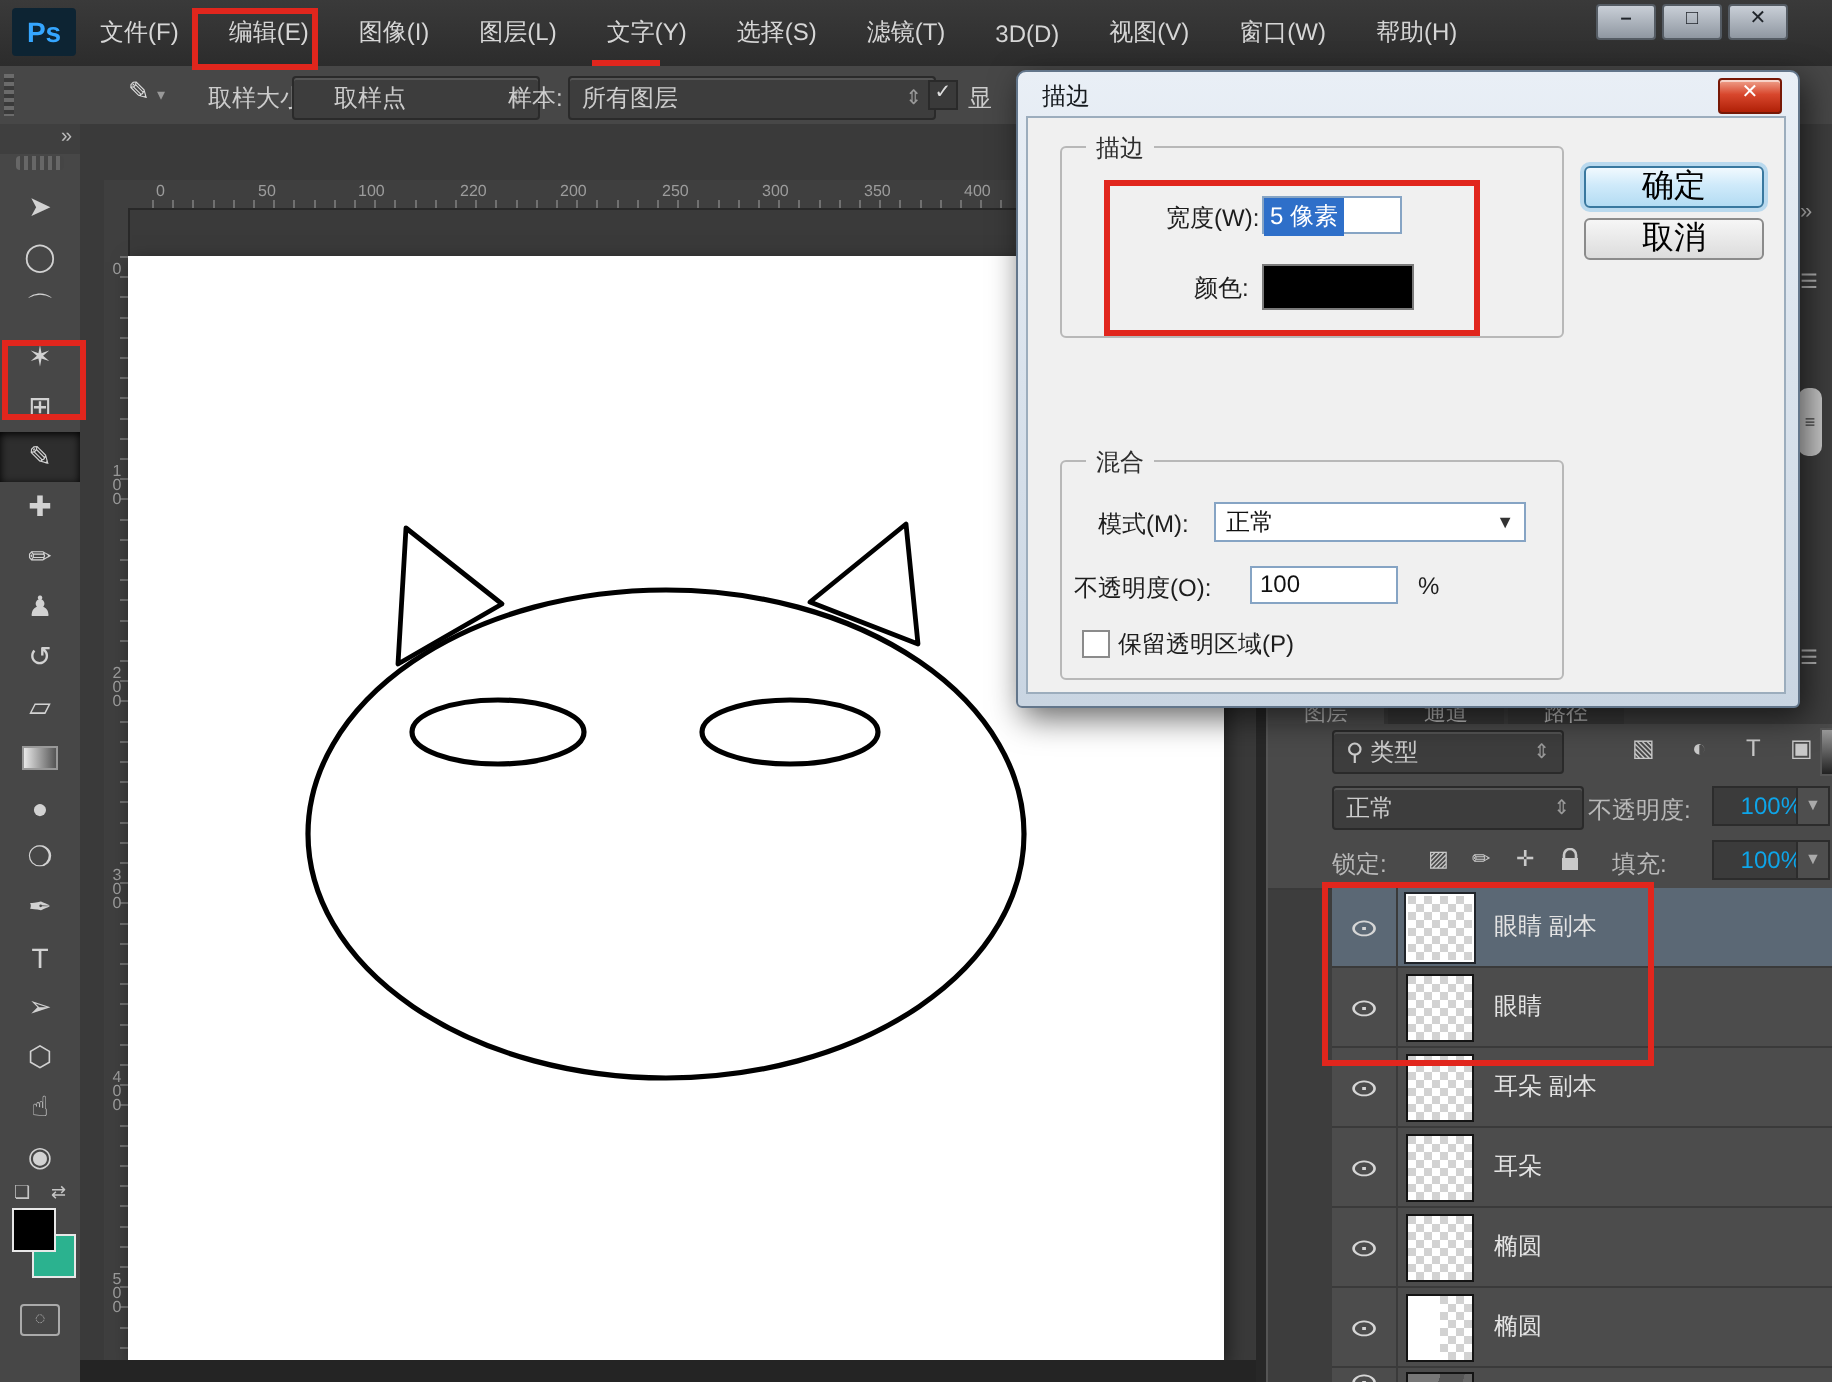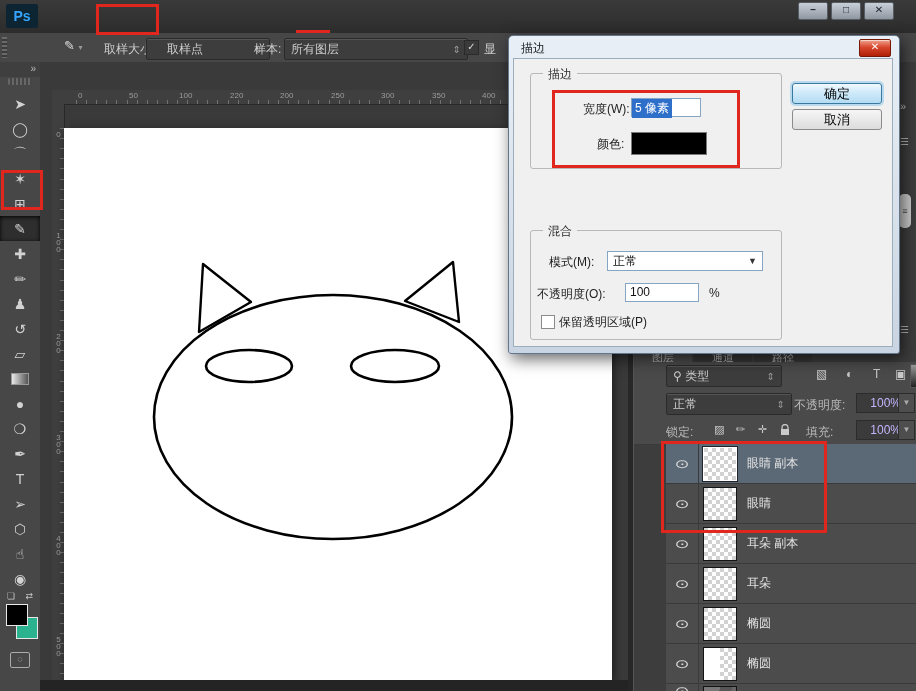--- a/index.html
+++ b/index.html
@@ -80,21 +80,21 @@
   .ptab.active{background:#4c4c4c;}
   .prow{left:6px;width:282px;background:#4a4a4a;border-bottom:1px solid #3a3a3a;}
   #filterrow{top:300px;height:27px;}
   #blendrow{top:327px;height:28px;}
   #lockrow{top:355px;height:27px;}
   #combo-filter{left:32px;top:3px;width:102px;height:20px;}
   .picon{position:absolute;top:5px;color:#c9c9c9;font-size:12px;}
   #filter-gradbtn{left:276px;top:2px;width:10px;height:22px;background:linear-gradient(#999,#222);border:1px solid #555;}
   #combo-blend{left:32px;top:4px;width:112px;height:20px;}
   .plabel{position:absolute;color:#b9b9b9;}
-  .valbox{position:absolute;width:40px;height:18px;background:#3b3b3b;border:1px solid #2c2c2c;color:#c4b5fd;
+  .valbox{position:absolute;width:40px;height:18px;background:#3b3b3b;border:1px solid #2c2c2c;color:#0ea5e9;
           text-align:right;padding:0 4px;line-height:18px;}
   .valarr{position:absolute;width:15px;height:18px;background:#4e4e4e;border:1px solid #2c2c2c;color:#aaa;
           font-size:8px;text-align:center;line-height:18px;}
   .lockicon{position:absolute;top:6px;color:#c9c9c9;font-size:11px;}
   #layerrows{left:38px;top:382px;width:250px;}
   .lrow{height:39px;background:#4c4c4c;border-bottom:1px solid #3a3a3a;display:flex;align-items:center;position:relative;}
   .lrow.sel{background:#5b6875;}
   .eyecell{width:32px;height:100%;border-right:1px solid #3a3a3a;display:flex;align-items:center;justify-content:center;}
   .eye{color:#d6d6d6;font-size:12px;transform:scaleX(1.5);}
   .thumb{width:34px;height:34px;margin-left:4px;border:1px solid #141414;box-sizing:border-box;
@@ -119,21 +119,21 @@
   #dlg-content{left:4px;top:22px;width:380px;height:289px;background:#f0f0f0;border:1px solid #9cadbd;box-sizing:border-box;}
   .grp{position:absolute;border:1px solid #b8b8b8;border-radius:3px;}
   .leg{position:absolute;top:-8px;left:12px;background:#f0f0f0;padding:0 5px;font-size:12px;color:#2d2d2d;}
   #grp-stroke{left:16px;top:14px;width:250px;height:94px;}
   #lab-width{left:52px;top:27px;color:#1d1d1d;}
   #inp-width{left:100px;top:24px;width:70px;height:19px;background:#fff;border:1px solid #86a4c4;box-sizing:border-box;}
   #inp-width span{display:inline-block;background:#2e6fc9;color:#fff;padding:1px 3px;font-size:12px;}
   #lab-color{left:66px;top:62px;color:#1d1d1d;}
   #swatch-color{left:100px;top:58px;width:74px;height:21px;border:1px solid #7a7a7a;}
   #dlg-redbox{left:38px;top:31px;width:182px;height:72px;border:3px solid #e1261d;}
-  .btn{position:absolute;left:278px;width:90px;height:21px;border-radius:3px;font-size:13px;text-align:center;
+  .btn{position:absolute;left:278px;width:90px;height:21px;border-radius:3px;font-size:16px;text-align:center;
        line-height:19px;color:#000;box-sizing:border-box;}
   #btn-ok{top:24px;background:linear-gradient(#f1f9fe,#cfeafa 45%,#b4dcf3);border:1px solid #39789f;
           box-shadow:0 0 0 2px #b9d9ee;}
   #btn-cancel{top:50px;background:linear-gradient(#f6f6f6,#dcdcdc);border:1px solid #8b8b8b;}
   #grp-pos{left:16px;top:115px;width:250px;height:48px;}
   .radio{position:absolute;width:12px;height:12px;border-radius:50%;border:1px solid #8a8a8a;
          background:radial-gradient(#fff,#dcdcdc);box-sizing:border-box;}
   .radio.sel::after{content:"";position:absolute;left:2px;top:2px;width:6px;height:6px;border-radius:50%;
          background:radial-gradient(#7db2e8,#1d5c9e);}
   .rlab{position:absolute;color:#1d1d1d;}
@@ -149,20 +149,33 @@
   #chk-preserve{left:10px;top:84px;width:12px;height:12px;background:#fff;border:1px solid #8b8b8b;}
   #lab-preserve{left:28px;top:83px;color:#1d1d1d;}
 </style>
 </head>
 <body>
 
 <div class="app">
 
   <div class="a" id="menubar">
     <div class="a" id="pslogo">Ps</div>
+    <div class="a" id="menuitems">
+      <span>文件(F)</span>
+      <span>编辑(E)</span>
+      <span>图像(I)</span>
+      <span>图层(L)</span>
+      <span>文字(Y)</span>
+      <span>选择(S)</span>
+      <span>滤镜(T)</span>
+      <span>3D(D)</span>
+      <span>视图(V)</span>
+      <span>窗口(W)</span>
+      <span>帮助(H)</span>
+    </div>
     <div class="a winbtns">
       <div class="winbtn">–</div>
       <div class="winbtn">□</div>
       <div class="winbtn">✕</div>
     </div>
   </div>
   <div class="a" id="edit-redbox"></div>
   <div class="a" id="red-seg"></div>
 
   <div class="a" id="optionsbar">

